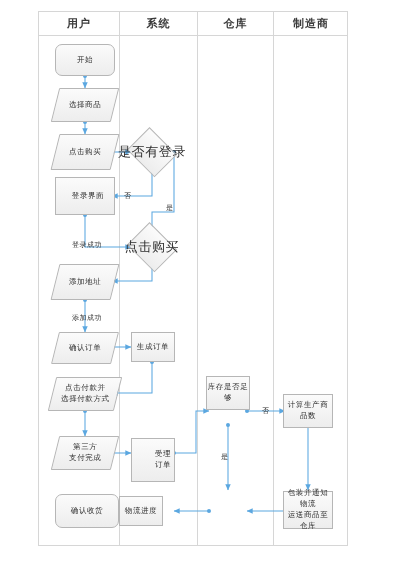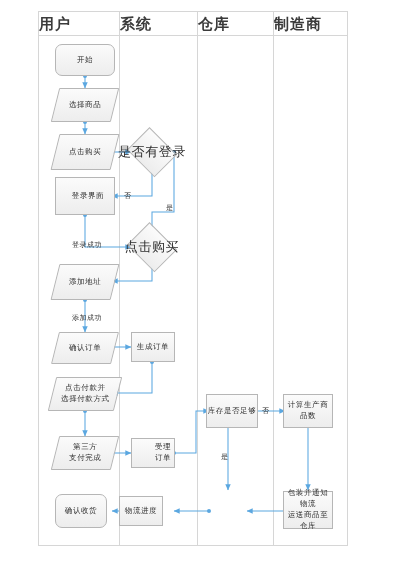--- a/index.html
+++ b/index.html
@@ -33,21 +33,22 @@
     width: 100%;
     height: 24px;
     border-bottom: 1px solid #d6d6d6;
     box-sizing: border-box;
   }
   .lane-head-cell {
     position: absolute;
     top: 0;
     height: 23px;
     line-height: 23px;
-    font-size: 15px;
+    text-align: center;
+    font-size: 11px;
     color: #3b3b3b;
     font-weight: bold;
     letter-spacing: 1px;
   }
   .lane-divider {
     position: absolute;
     top: 0;
     width: 1px;
     height: 100%;
     background: #d6d6d6;
@@ -222,47 +223,47 @@
     </span>
   </div>
 
   <div class="node para" style="left:55px; top:436px; width:60px; height:34px;">
     <span>
       <span style="display: block;">第三方</span>
       <span style="display: block;">支付完成</span>
     </span>
   </div>
 
-  <div class="node round" style="left:55px; top:494px; width:52px; height:34px;">
+  <div class="node round" style="left:55px; top:494px; width:64px; height:34px;">
     <span>确认收货</span>
   </div>
 
   <div class="node diamond" style="left:126px; top:131px; width:52px; height:42px;">
     <span class="dshape"></span>
     <span class="dlabel">是否有登录</span>
   </div>
 
   <div class="node diamond" style="left:126px; top:226px; width:52px; height:42px;">
     <span class="dshape"></span>
     <span class="dlabel">点击购买</span>
   </div>
 
   <div class="node rect" style="left:131px; top:332px; width:44px; height:30px;">
     <span>生成订单</span>
   </div>
 
-  <div class="node rect" style="left:131px; top:438px; width:44px; height:30px;padding-left:20px;">
+  <div class="node rect" style="left:131px; top:438px; width:44px; height:44px;padding-left:20px;">
     <span>受理订单</span>
   </div>
 
   <div class="node rect" style="left:119px; top:496px; width:44px; height:30px;font-family:Liberation Mono, monospace;">
     <span>物流进度</span>
   </div>
 
-  <div class="node rect" style="left:206px; top:394px; width:52px; height:34px;">
+  <div class="node rect" style="left:206px; top:376px; width:44px; height:34px;">
     <span>库存是否足够</span>
   </div>
 
 
   <div class="node rect" style="left:283px; top:394px; width:50px; height:34px;">
     <span>计算生产商品数</span>
   </div>
 
   <div class="node rect" style="left:283px; top:491px; width:50px; height:38px;">
     <span>

